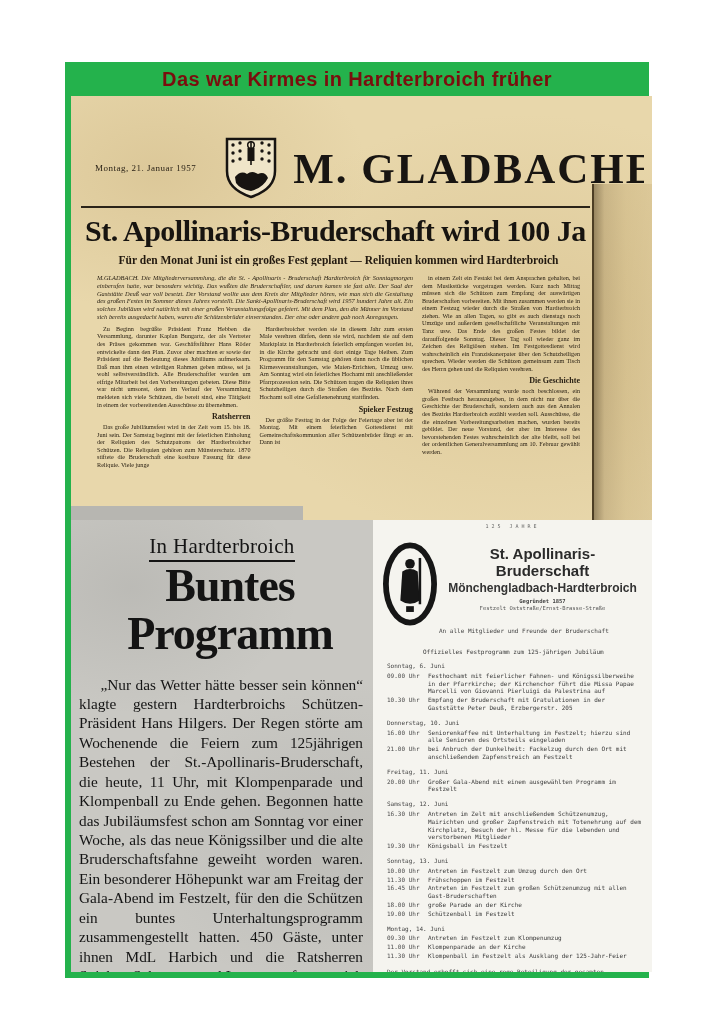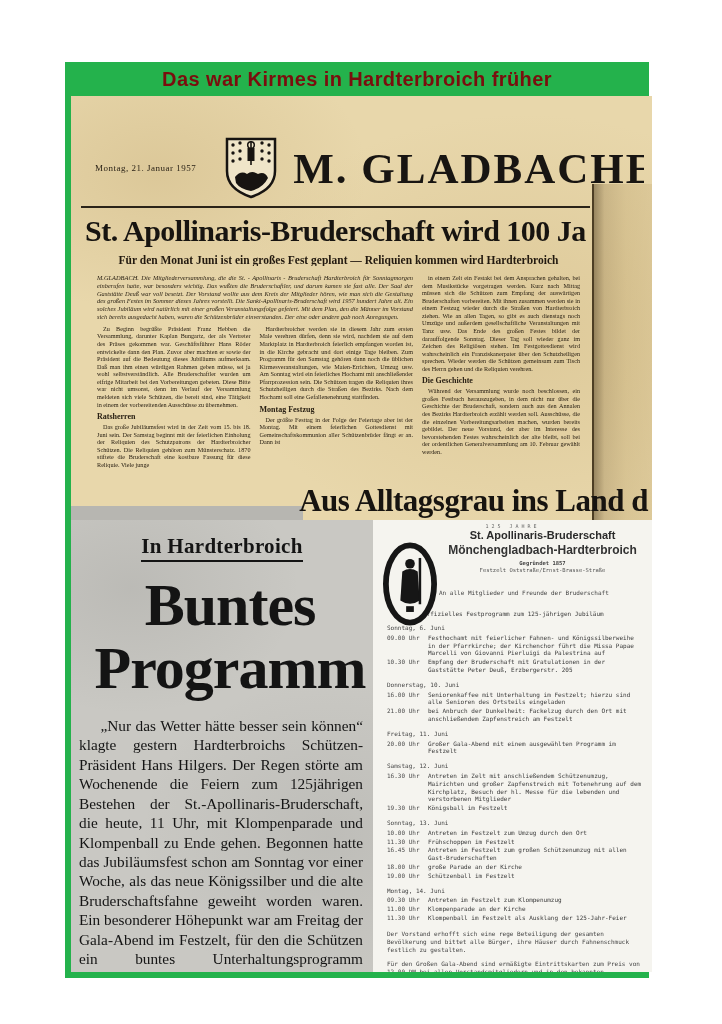--- a/index.html
+++ b/index.html
@@ -55,65 +55,65 @@
     display:flex;gap:9px;overflow:hidden;color:#2a2114;
   }
   .np-left{flex:2;min-width:0;}
   .np-lead{
     margin:0;font-style:italic;font-size:6.4px;line-height:1.22;text-align:justify;
   }
   .np-cols2{display:flex;gap:9px;margin-top:4px;}
   .np-cols2 > div{flex:1;min-width:0;}
   .np-col3{flex:1;min-width:0;}
   .np-para{font-size:6.2px;line-height:1.22;text-align:justify;margin:0 0 3px 0;text-indent:6px;}
-  .np-subhead{font-size:8px;font-weight:bold;margin:4px 0 2px 0;}
+  .np-subhead{font-size:8px;font-weight:bold;margin:4px 0 2px 0;text-align:right;}
   .np-bottom-headline{
     position:absolute;bottom:1px;right:4px;z-index:3;white-space:nowrap;
     font-size:31px;font-weight:bold;color:#171410;letter-spacing:-.5px;
   }
   .np-gray-sliver{position:absolute;left:0;bottom:0;width:232px;height:14px;background:#b7b6b1;z-index:2;}
   
   .bottom-row{
     position:absolute;left:6px;top:458px;width:581px;height:452px;display:flex;
   }
   
   .clip-left{
     width:302px;flex:0 0 auto;overflow:hidden;
     background:
       radial-gradient(ellipse 240px 180px at 20% 15%, rgba(90,90,88,.12), transparent 70%),
       radial-gradient(ellipse 260px 220px at 85% 70%, rgba(90,90,88,.10), transparent 72%),
       #c9c8c3;
     color:#141414;padding-top:14px;box-sizing:border-box;
   }
   .clip-kicker{text-align:center;}
   .clip-kicker span{
-    display:inline-block;font-size:21px;font-weight:bold;
+    display:inline-block;font-size:21px;font-weight:normal;
     border-bottom:2.5px solid #141414;padding-bottom:1px;letter-spacing:.3px;
   }
   .clip-headline{
-    text-align:center;font-size:60px;line-height:1.05;font-weight:bold;
-    margin-top:12px;letter-spacing:-1px;padding-left:16px;
+    text-align:center;font-size:46px;line-height:1.05;font-weight:bold;
+    letter-spacing:-1px;padding-left:16px;
   }
   .clip-body{
     margin-top:16px;padding:0 10px 0 8px;font-size:15.3px;line-height:1.27;
     text-align:justify;text-indent:1.4em;
   }
   
   .doc{
     flex:1;min-width:0;position:relative;overflow:hidden;
     background:#f5f4ef;color:#3c3c3c;
     font-family:"DejaVu Sans Mono", monospace;
     padding:2px 8px 0 8px;box-sizing:border-box;
   }
   .doc-badge{text-align:center;font-size:5px;letter-spacing:3px;color:#666;margin-top:1px;}
   .doc-seal{position:absolute;left:10px;top:22px;}
   .doc-head{margin-left:64px;margin-right:4px;text-align:center;}
   .doc-title{
     font-family:"Liberation Sans", sans-serif;font-weight:bold;
-    font-size:11px;color:#2a2a2a;margin-top:0;
+    font-size:15px;color:#2a2a2a;margin-top:16px;
   }
   .doc-subtitle{font-family:"Liberation Sans", sans-serif;font-weight:bold;font-size:12px;color:#333;margin-top:2px;}
   .doc-founded{font-size:5.5px;font-weight:bold;margin-top:3px;color:#444;}
   .doc-venue{font-size:5.5px;margin-top:1px;color:#555;}
   .doc-salutation{margin:16px 0 0 58px;font-size:6px;color:#444;}
   .doc-progtitle{margin:14px 0 0 42px;font-size:6px;color:#3a3a3a;}
   .doc-schedule{margin:6px 2px 0 6px;font-size:6px;line-height:1.3;}
   .doc-day{margin-top:7px;margin-bottom:2px;color:#444;}
   .doc-entry{display:flex;gap:7px;margin-bottom:1px;}
   .doc-time{flex:0 0 34px;color:#4a4a4a;}
@@ -168,34 +168,33 @@
       <div class="np-left">
         <p class="np-lead">M.GLADBACH. Die Mitgliederversammlung, die die St. - Apollinaris - Bruderschaft Hardterbroich für Sonntagmorgen einberufen hatte, war besonders wichtig. Das wußten die Bruderschaftler, und darum kamen sie fast alle. Der Saal der Gaststätte Deuß war voll besetzt. Der Vorstand wollte aus dem Kreis der Mitglieder hören, wie man sich die Gestaltung des großen Festes im Sommer dieses Jahres vorstellt. Die Sankt-Apollinaris-Bruderschaft wird 1957 hundert Jahre alt. Ein solches Jubiläum wird natürlich mit einer großen Veranstaltungsfolge gefeiert. Mit dem Plan, den die Männer im Vorstand sich bereits ausgedacht haben, waren die Schützenbrüder einverstanden. Der eine oder andere gab noch Anregungen.</p>
         <div class="np-cols2">
           <div>
               <div class="np-para">Zu Beginn begrüßte Präsident Franz Hebben die Versammlung, darunter Kaplan Bungartz, der als Vertreter des Präses gekommen war. Geschäftsführer Hans Röder entwickelte dann den Plan. Zuvor aber machten er sowie der Präsident auf die Bedeutung dieses Jubiläums aufmerksam. Daß man ihm einen würdigen Rahmen geben müsse, sei ja wohl selbstverständlich. Alle Bruderschaftler wurden um eifrige Mitarbeit bei den Vorbereitungen gebeten. Diese Bitte war nicht umsonst, denn im Verlauf der Versammlung meldeten sich viele Schützen, die bereit sind, eine Tätigkeit in einem der vorbereitenden Ausschüsse zu übernehmen.</div>
               <div class="np-subhead">Ratsherren</div>
               <div class="np-para">Das große Jubiläumsfest wird in der Zeit vom 15. bis 18. Juni sein. Der Samstag beginnt mit der feierlichen Einholung der Reliquien des Schutzpatrons der Hardterbroicher Schützen. Die Reliquien gehören zum Münsterschatz. 1870 stiftete die Bruderschaft eine kostbare Fassung für diese Reliquie. Viele junge</div>
             </div>
           <div>
               <div class="np-para">Hardterbroicher werden sie in diesem Jahr zum ersten Male verehren dürfen, denn sie wird, nachdem sie auf dem Marktplatz in Hardterbroich feierlich empfangen worden ist, in die Kirche gebracht und dort einige Tage bleiben. Zum Programm für den Samstag gehören dann noch die üblichen Kirmesveranstaltungen, wie Maien-Errichten, Umzug usw. Am Sonntag wird ein feierliches Hochamt mit anschließender Pfarrprozession sein. Die Schützen tragen die Reliquien ihres Schutzheiligen durch die Straßen des Bezirks. Nach dem Hochamt soll eine Gefallenenehrung stattfinden.</div>
-              <div class="np-subhead">Montag Festzug</div>
+              <div class="np-subhead">Spieker Festzug</div>
               <div class="np-para">Der größte Festtag in der Folge der Feiertage aber ist der Montag. Mit einem feierlichen Gottesdienst mit Gemeinschaftskommunion aller Schützenbrüder fängt er an. Dann ist</div>
             </div>
         </div>
       </div>
       <div class="np-col3">
           <div class="np-para">in einem Zelt ein Festakt bei dem Ansprachen gehalten, bei dem Musikstücke vorgetragen werden. Kurz nach Mittag müssen sich die Schützen zum Empfang der auswärtigen Bruderschaften vorbereiten. Mit ihnen zusammen werden sie in einem Festzug wieder durch die Straßen von Hardterbroich ziehen. Wie an allen Tagen, so gibt es auch dienstags noch Umzüge und außerdem gesellschaftliche Veranstaltungen mit Tanz usw. Das Ende des großen Festes bildet der darauffolgende Sonntag. Dieser Tag soll wieder ganz im Zeichen des Religiösen stehen. Im Festgottesdienst wird wahrscheinlich ein Franziskanerpater über den Schutzheiligen sprechen. Wieder werden die Schützen gemeinsam zum Tisch des Herrn gehen und die Reliquien verehren.</div>
           <div class="np-subhead">Die Geschichte</div>
           <div class="np-para">Während der Versammlung wurde noch beschlossen, ein großes Festbuch herauszugeben, in dem nicht nur über die Geschichte der Bruderschaft, sondern auch aus den Annalen des Bezirks Hardterbroich erzählt werden soll. Ausschüsse, die die einzelnen Vorbereitungsarbeiten machen, wurden bereits gebildet. Der neue Vorstand, der aber im Interesse des bevorstehenden Festes wahrscheinlich der alte bleibt, soll bei der ordentlichen Generalversammlung am 10. Februar gewählt werden.</div>
         </div>
     </div>
 
     <div class="np-gray-sliver"></div>
-    <div class="np-bottom-headline">Aus Alltagsgrau ins Land d</div>
   </div>
 
   <div class="bottom-row">
 
     <div class="clip-left">
       <div class="clip-kicker">
         <span>In Hardterbroich</span>
       </div>
       <div class="clip-headline">Buntes Programm</div>
       <div class="clip-body">„Nur das Wetter hätte besser sein können“ klagte gestern Hardterbroichs Schützen-Präsident Hans Hilgers. Der Regen störte am Wochenende die Feiern zum 125jährigen Bestehen der St.-Apollinaris-Bruderschaft, die heute, 11 Uhr, mit Klompenparade und Klompenball zu Ende gehen. Begonnen hatte das Jubiläumsfest schon am Sonntag vor einer Woche, als das neue Königssilber und die alte Bruderschaftsfahne geweiht worden waren. Ein besonderer Höhepunkt war am Freitag der Gala-Abend im Festzelt, für den die Schützen ein buntes Unterhaltungsprogramm zusammengestellt hatten. 450 Gäste, unter ihnen MdL Harbich und die Ratsherren Spieker, Schroeren und Langen, erfreuten sich an den Beiträgen etlicher guter Künstler.</div>

